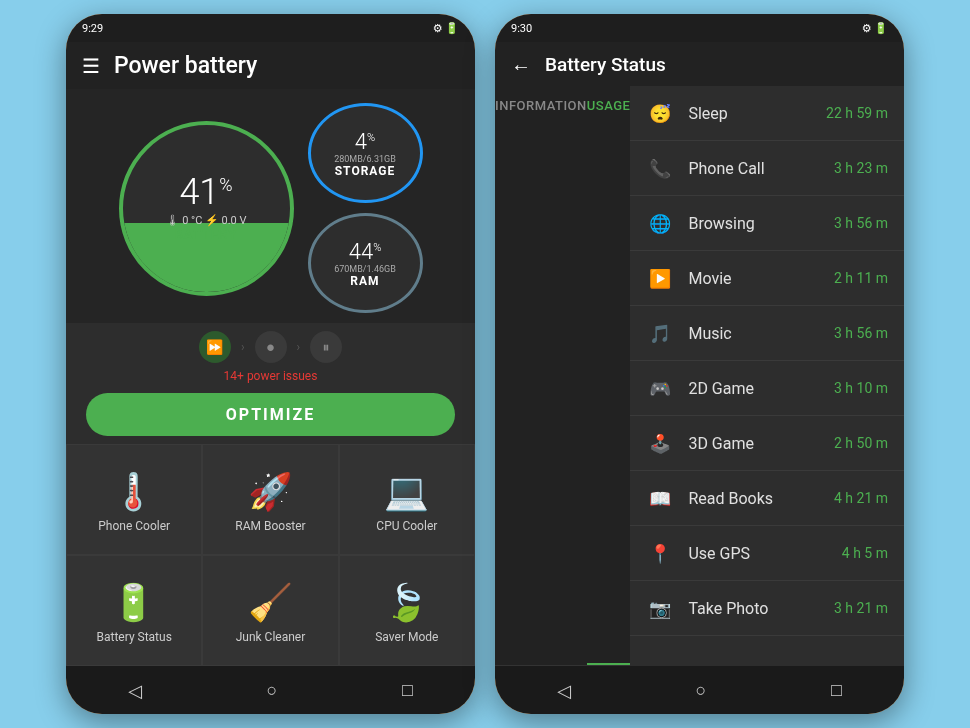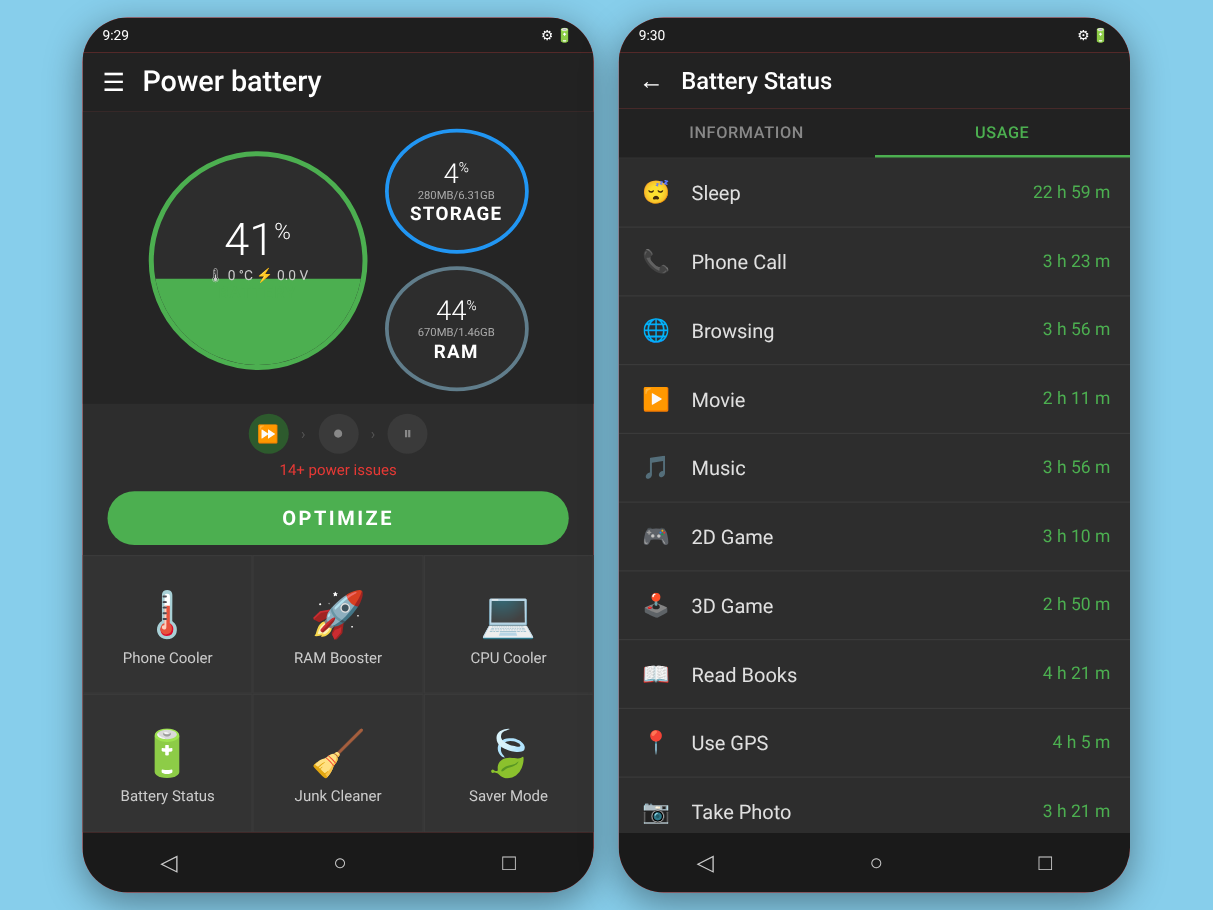--- a/index.html
+++ b/index.html
@@ -12,21 +12,21 @@
       justify-content: center;
       gap: 20px;
       font-family: 'Roboto', Arial, sans-serif;
       overflow: hidden;
     }
 
     
     .phone {
       width: 409px;
       height: 700px;
-      background: #ef4444;
+      background: #fdba74;
       border-radius: 36px;
       overflow: hidden;
       display: flex;
       flex-direction: column;
       box-shadow: 0 8px 30px rgba(0,0,0,0.4);
     }
 
     
     .status-bar {
       height: 28px;
@@ -132,21 +132,21 @@
       display: flex;
       flex-direction: column;
       align-items: center;
       justify-content: center;
       background: #2d2d2d;
     }
     .small-circle.storage { border-color: #2196f3; }
     .small-circle.ram { border-color: #607d8b; }
     .small-circle .sc-percent { font-size: 22px; color: #fff; font-weight: 300; }
     .small-circle .sc-sub { font-size: 9px; color: #aaa; text-align: right; }
-    .small-circle .sc-label { font-size: 15px; font-weight: bold; color: #fff; letter-spacing: 1px; }
+    .small-circle .sc-label { font-size: 12px; font-weight: bold; color: #fff; letter-spacing: 1px; }
 
     
     .power-modes {
       display: flex;
       align-items: center;
       justify-content: center;
       gap: 10px;
       padding: 8px 0 4px;
     }
     .mode-btn {
@@ -216,21 +216,21 @@
       align-items: center;
       justify-content: space-around;
     }
     .nav-btn { color: #ccc; font-size: 18px; }
 
     
     .phone2-content {
       flex: 1;
       background: #2d2d2d;
       display: flex;
-      flex-direction: column;
+      flex-direction: row;
       overflow: hidden;
     }
 
     .battery-status-header {
       background: #222;
       padding: 10px 16px;
       display: flex;
       align-items: center;
       gap: 14px;
     }

